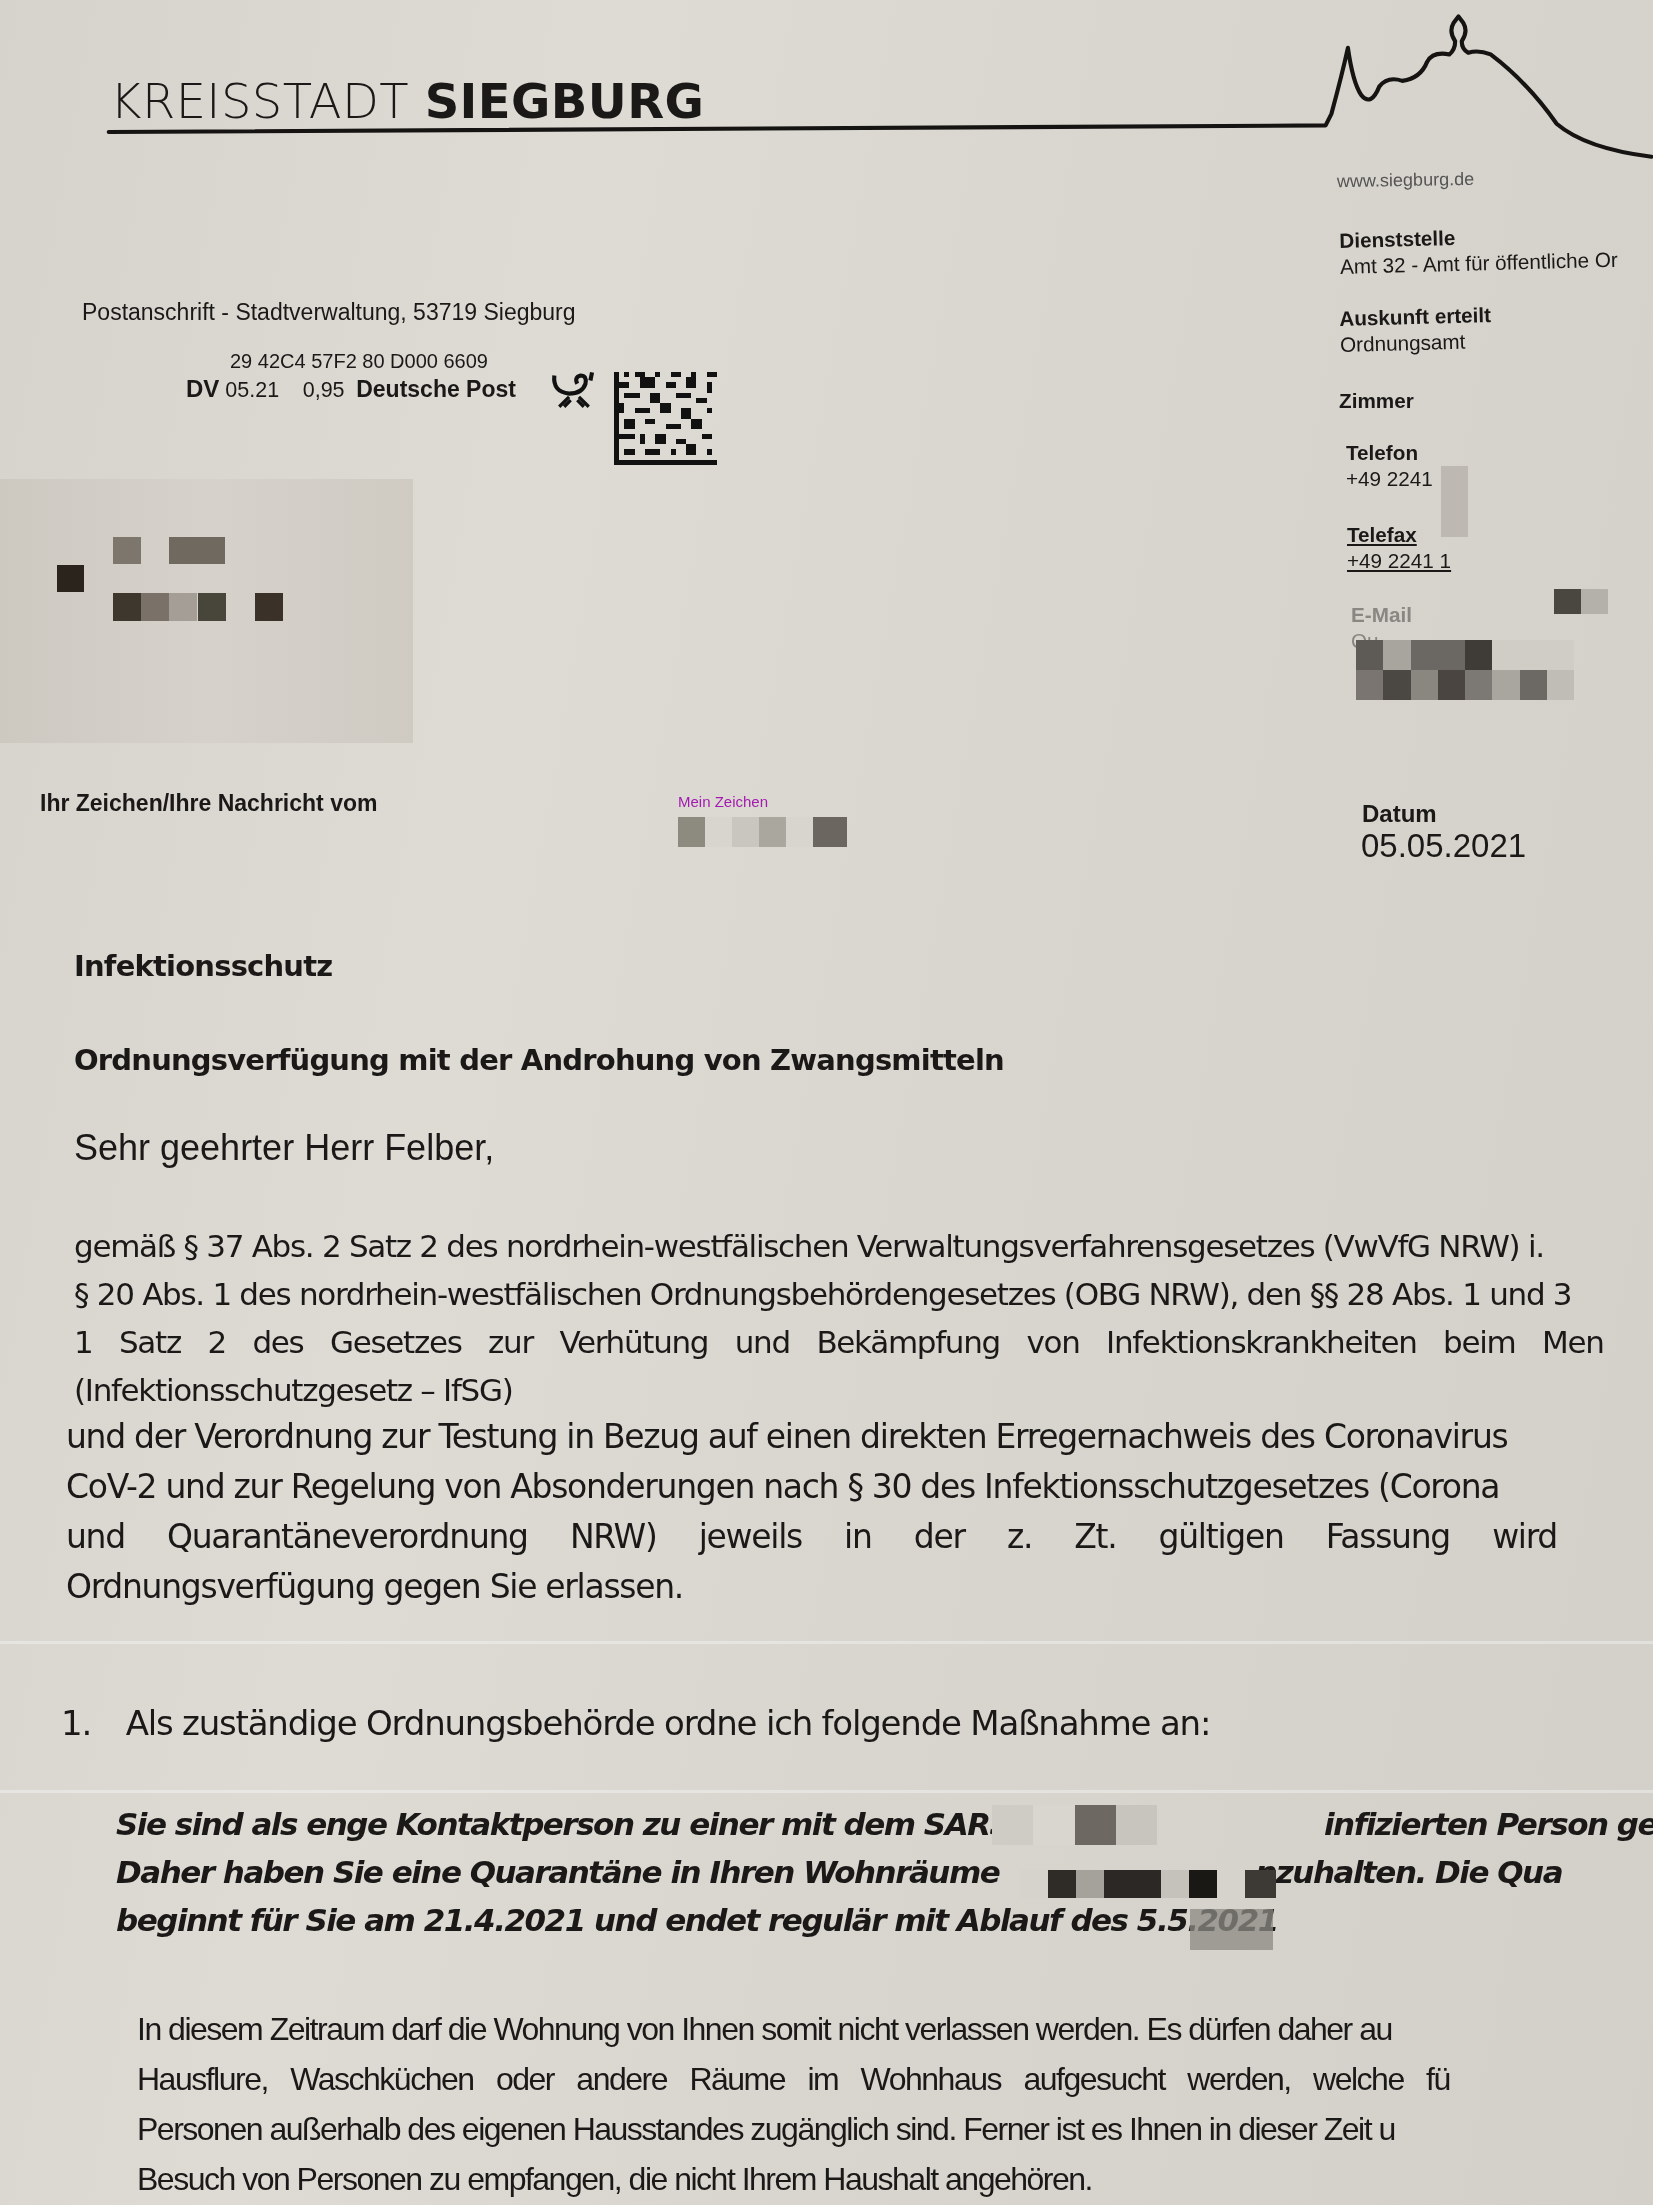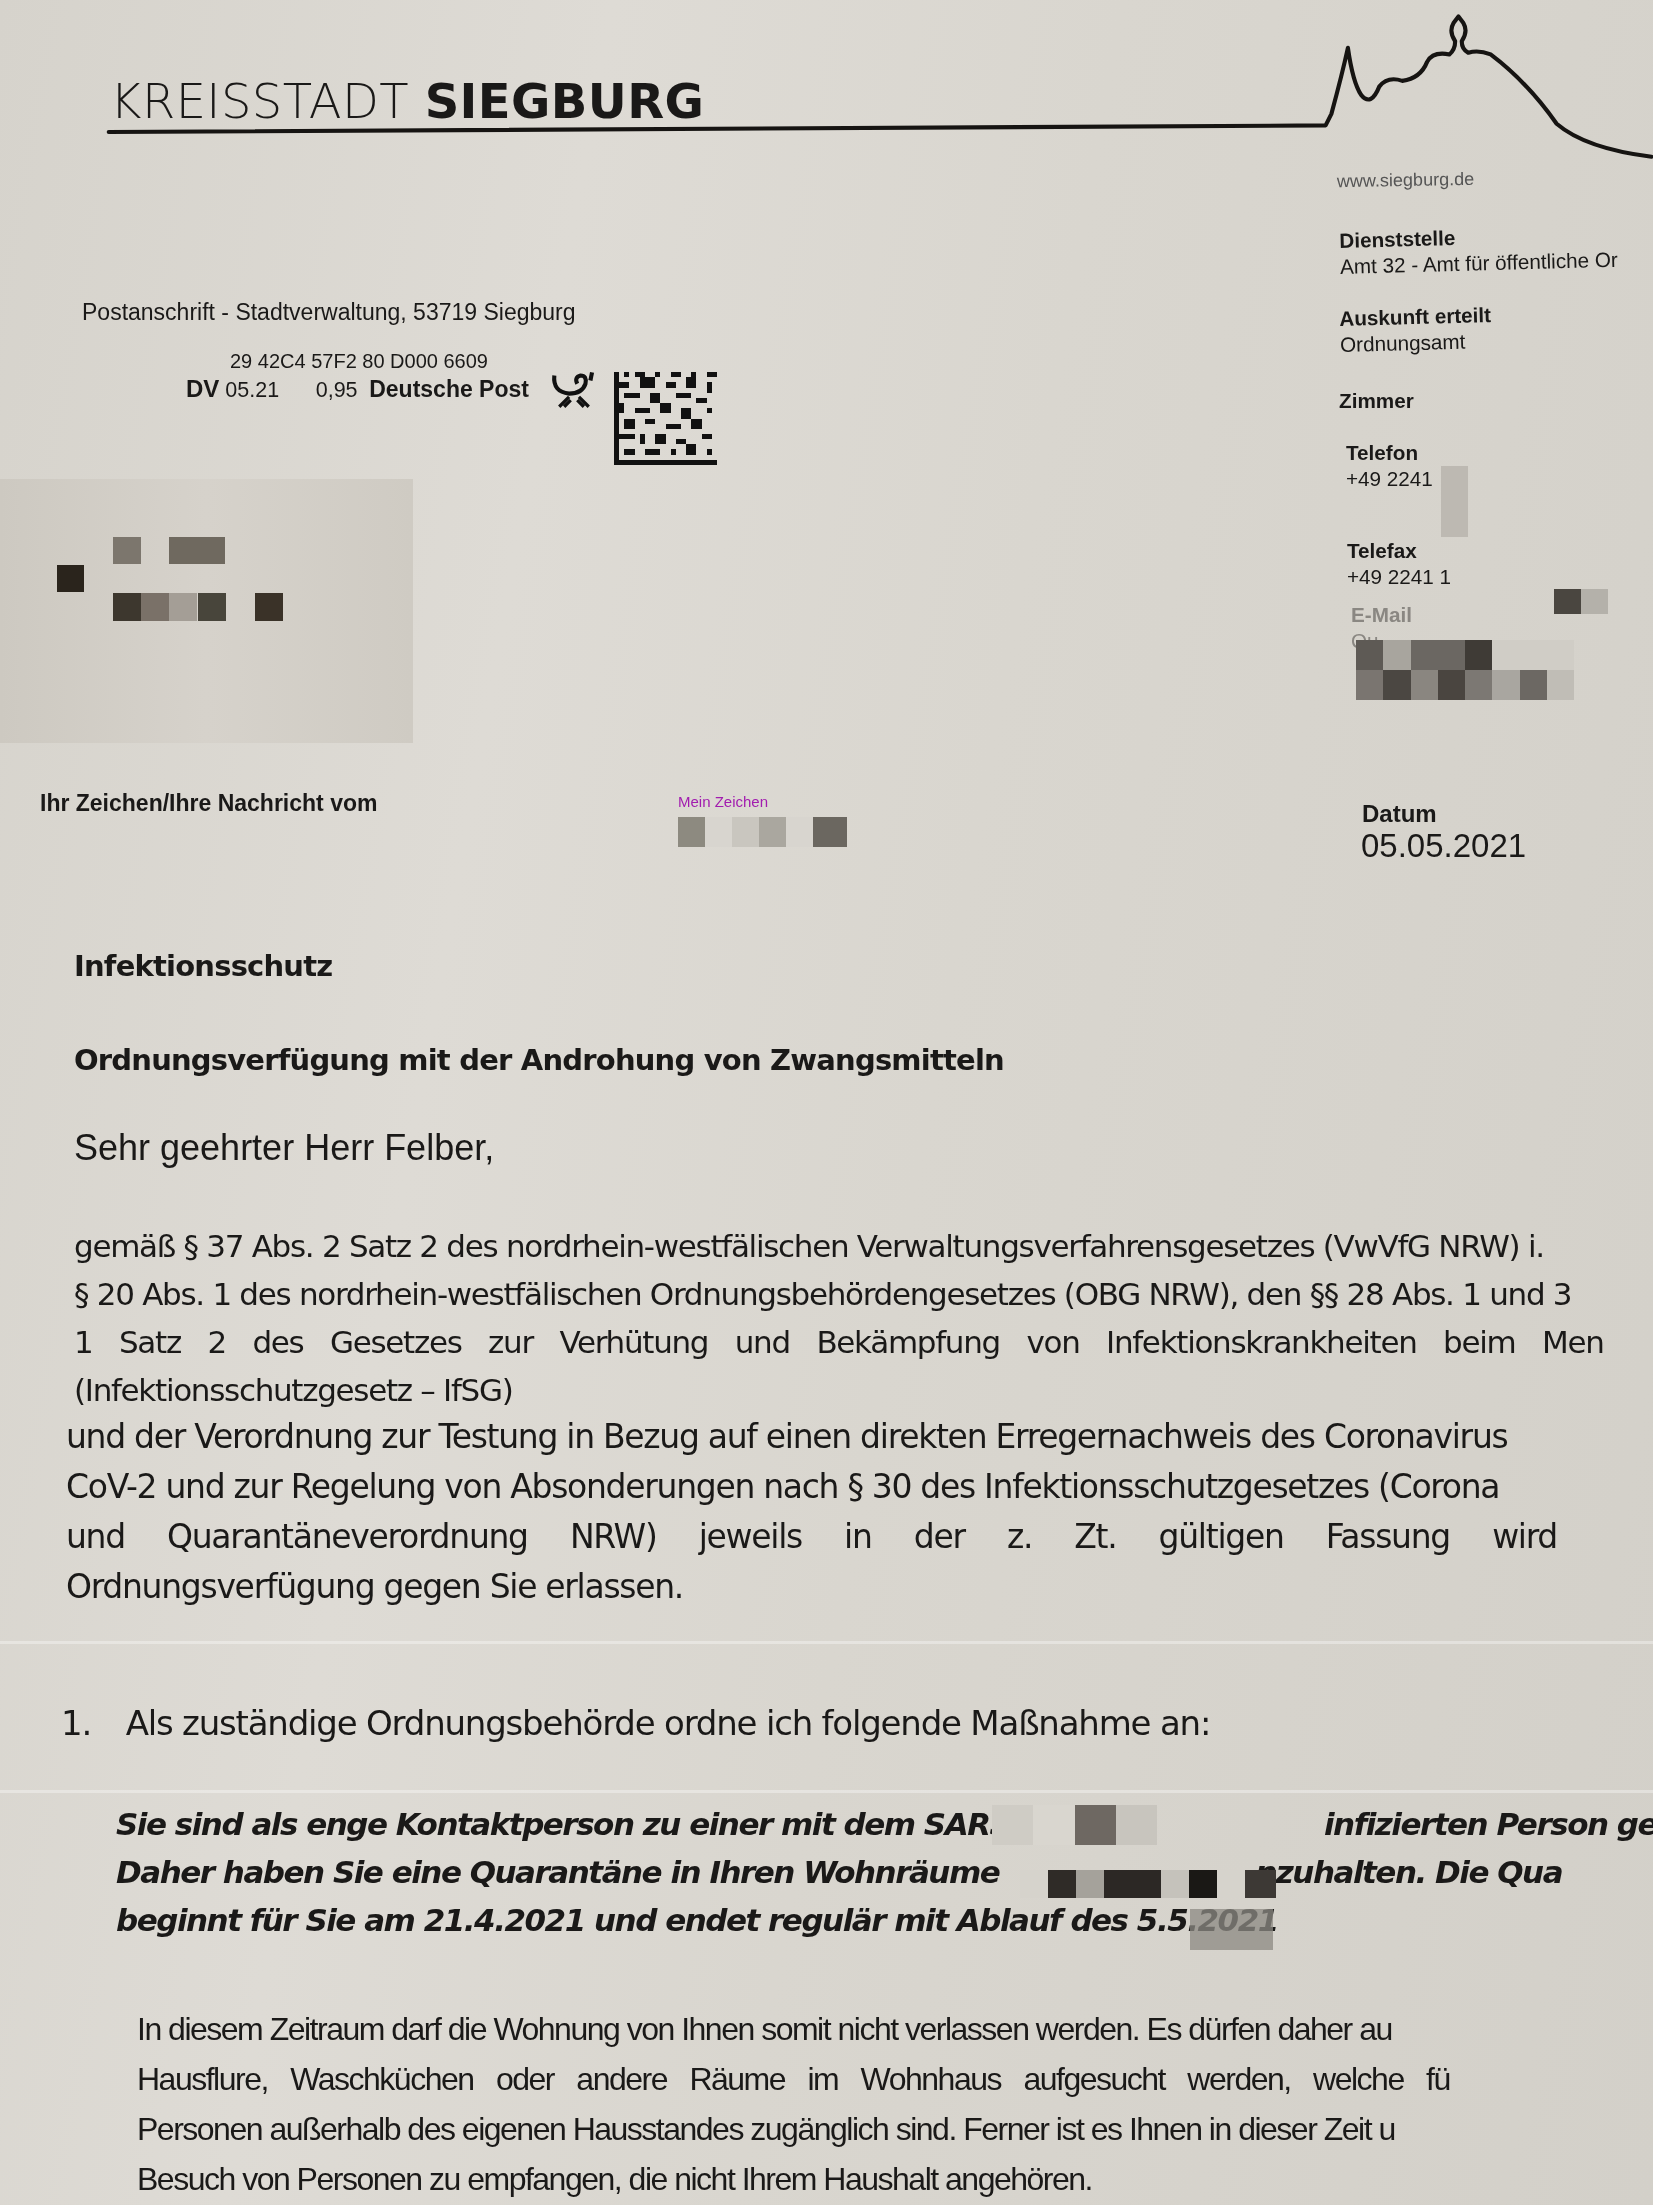--- a/index.html
+++ b/index.html
@@ -63,40 +63,40 @@
   <div class="lbl">Auskunft erteilt</div>
   <div class="val">Ordnungsamt</div>
 </div>
 <div class="abs sidebox" style="top:388px; transform:none;">
   <div class="lbl">Zimmer</div>
 </div>
 <div class="abs sidebox" style="top:440px; left:1346px; transform:none;">
   <div class="lbl">Telefon</div>
   <div class="val">+49 2241</div>
 </div>
-<div class="abs sidebox" style="top:538px; left:1347px; transform:none;">
+<div class="abs sidebox" style="top:522px; left:1347px; transform:none;text-decoration:underline;">
   <div class="lbl">Telefax</div>
   <div class="val">+49 2241 1</div>
 </div>
 <div class="abs sidebox" style="top:602px; left:1351px; transform:none; color:#8a8782;">
   <div class="lbl">E-Mail</div>
   <div class="val">Qu</div>
 </div>
 
 <div class="pix" style="left:1441px;top:466px;width:27px;height:71px;background:#bdb9b2;"></div>
 <div class="pix" style="left:1554px;top:589px;width:27px;height:25px;background:#4a4640;"></div>
 <div class="pix" style="left:1581px;top:589px;width:27px;height:25px;background:#b4b1aa;"></div>
 <div class="pix" style="left:1356px;top:640px;width:218px;height:30px;background:linear-gradient(90deg,#5e5a55 0 12.5%,#a8a59e 12.5% 25%,#6b6762 25% 50%,#3f3b36 50% 62.5%,#d0cdc6 62.5% 100%);"></div>
 <div class="pix" style="left:1356px;top:670px;width:218px;height:30px;background:linear-gradient(90deg,#7a7570 0 12.5%,#4b4742 12.5% 25%,#8a8680 25% 37.5%,#4a4540 37.5% 50%,#7c7873 50% 62.5%,#a9a6a0 62.5% 75%,#6c6863 75% 87.5%,#c0bdb6 87.5% 100%);"></div>
 
 <div class="abs sender">Postanschrift - Stadtverwaltung, 53719 Siegburg</div>
 <div class="abs franking-code">29 42C4 57F2 80 D000 6609</div>
 <div class="abs franking-line">
   <span><span class="dv">DV</span> <span>05.21</span></span>
-  <span style="margin-left:25px;">0,95</span>
+  <span style="margin-left:12px;">0,95</span>
   <span class="dp">Deutsche Post</span>
 </div>
 <svg class="abs posthorn" viewBox="0 0 60 50">
   <path d="M6 8 Q4 28 24 30 Q40 30 44 18 Q46 8 38 8 Q30 10 34 18" fill="none" stroke="#111" stroke-width="5"></path>
   <path d="M52 4 L50 14" stroke="#111" stroke-width="5"></path>
   <path d="M12 46 L24 34 M48 46 L36 34 M18 46 L26 38 M42 46 L34 38" stroke="#111" stroke-width="4"></path>
 </svg>
 <svg class="abs datamatrix" viewBox="0 0 20 18" shape-rendering="crispEdges">
   <rect x="0" y="0" width="1" height="18" fill="#111"></rect>
   <rect x="0" y="17" width="20" height="1" fill="#111"></rect>

